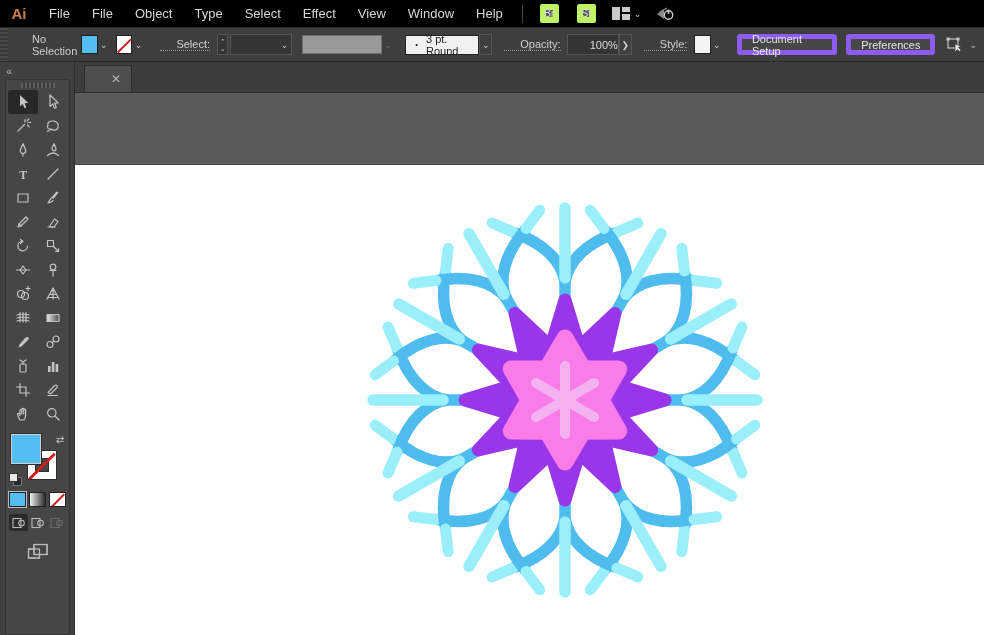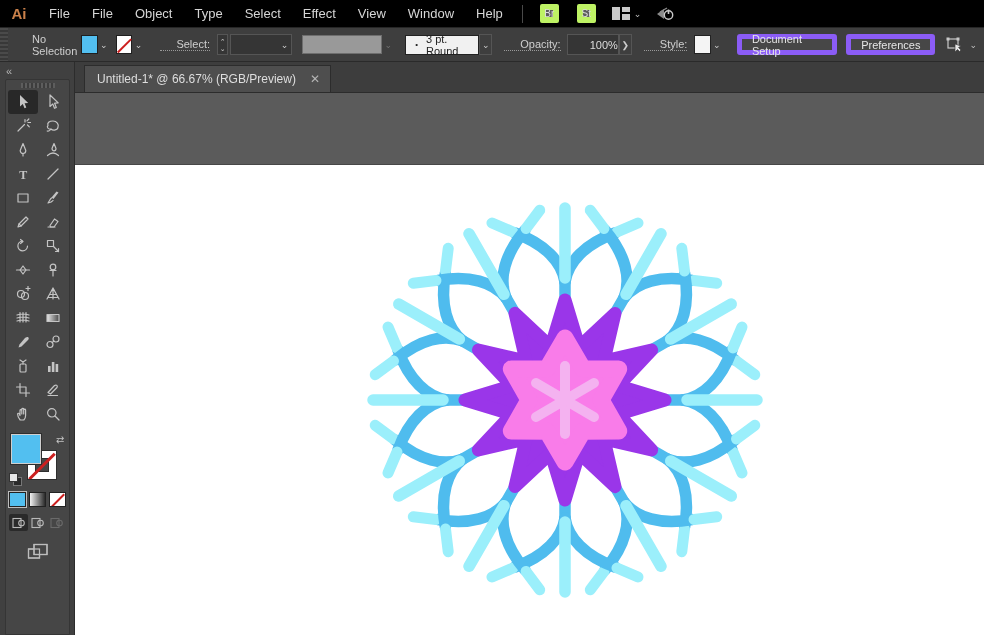--- a/index.html
+++ b/index.html
@@ -415,21 +415,20 @@
             <rect x="7" y="1.5" width="13" height="10"></rect>
             <rect x="1.5" y="6" width="11" height="9"></rect>
           </svg>
         </div>
       </div>
     </div>
 
     <div class="docarea">
       <div class="tabbar">
         <div class="tab">
-          <span>Untitled-1* @ 66.67% (RGB/Preview)</span>
           <span class="tab-close">✕</span>
         </div>
       </div>
 
       <div class="viewport">
         <div class="artboard"></div>
 
         <svg class="artwork" width="420" height="420" viewBox="-210 -210 420 420">
           <defs>
             <g id="arm">

